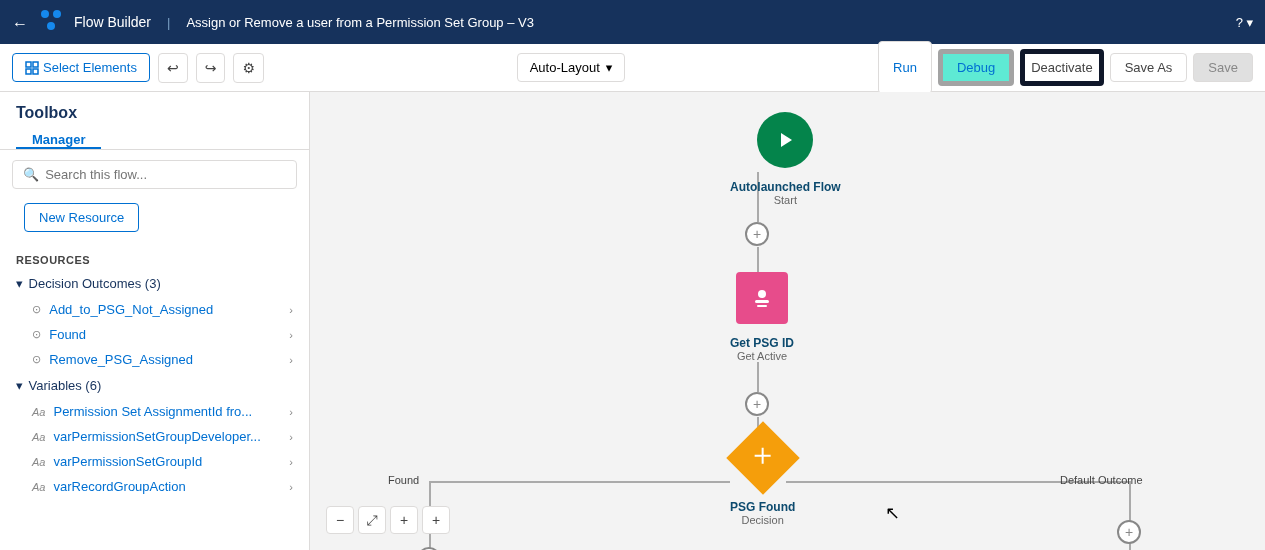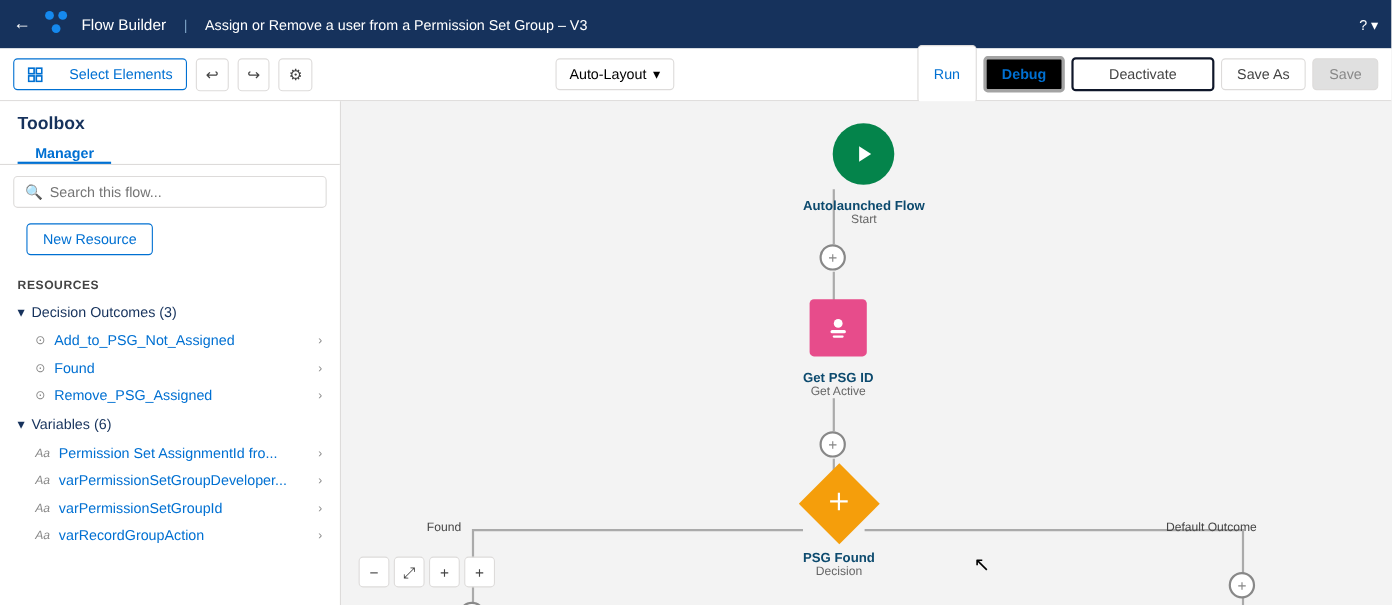--- a/index.html
+++ b/index.html
@@ -23,39 +23,39 @@
       background: white;
       height: 48px;
       display: flex;
       align-items: center;
       padding: 0 12px;
       gap: 8px;
       border-bottom: 1px solid #dddbda;
     }
     .toolbar-left { display: flex; align-items: center; gap: 8px; }
     .select-elements-btn {
-      display: flex; align-items: center; gap: 24px;
+      display: flex; align-items: center; gap: 4px;
       border: 1px solid #0070d2; color: #0070d2; background: white;
       padding: 6px 12px; border-radius: 4px; cursor: pointer; font-size: 13px; font-weight: 500;
     }
     .toolbar-icon-btn {
       border: 1px solid #dddbda; background: white; padding: 6px 8px;
       border-radius: 4px; cursor: pointer; color: #444; font-size: 14px;
     }
     .toolbar-center { flex: 1; display: flex; align-items: center; justify-content: center; gap: 12px; }
     .auto-layout-btn {
       display: flex; align-items: center; gap: 6px;
       border: 1px solid #dddbda; background: white;
       padding: 6px 12px; border-radius: 4px; cursor: pointer; font-size: 13px;
     }
     .version-text { font-size: 12px; color: #444; }
     .toolbar-right { display: flex; align-items: center; gap: 6px; }
     .btn-run { border: 1px solid #dddbda; background: white; padding: 18px 14px; border-radius: 4px; cursor: pointer; font-size: 13px; color: #0070d2; font-weight: 500; }
-    .btn-debug { border: 3px solid #a3a3a3; background: #000000; padding: 6px 14px; border-radius: 4px; cursor: pointer; font-size: 13px; color: #0070d2; font-weight: 700; }
-    .btn-deactivate { border: 2px solid #0f172a; background: white; padding: 6px 32px; border-radius: 4px; cursor: pointer; font-size: 13px; color: #444; }
+    .btn-debug { border: 5px solid #a3a3a3; background: #5eead4; padding: 6px 14px; border-radius: 4px; cursor: pointer; font-size: 13px; color: #0070d2; font-weight: 400; }
+    .btn-deactivate { border: 5px solid #0f172a; background: white; padding: 6px 6px; border-radius: 4px; cursor: pointer; font-size: 13px; color: #444; }
     .btn-save-as { border: 1px solid #dddbda; background: white; padding: 6px 14px; border-radius: 4px; cursor: pointer; font-size: 13px; color: #444; }
     .btn-save { border: 1px solid #dddbda; background: #e0e0e0; padding: 6px 14px; border-radius: 4px; cursor: pointer; font-size: 13px; color: #888; }
 
     
     .main { display: flex; height: calc(550px - 44px - 48px); }
 
     
     .sidebar {
       width: 310px; background: white; border-right: 1px solid #dddbda;
       display: flex; flex-direction: column; overflow: hidden;

